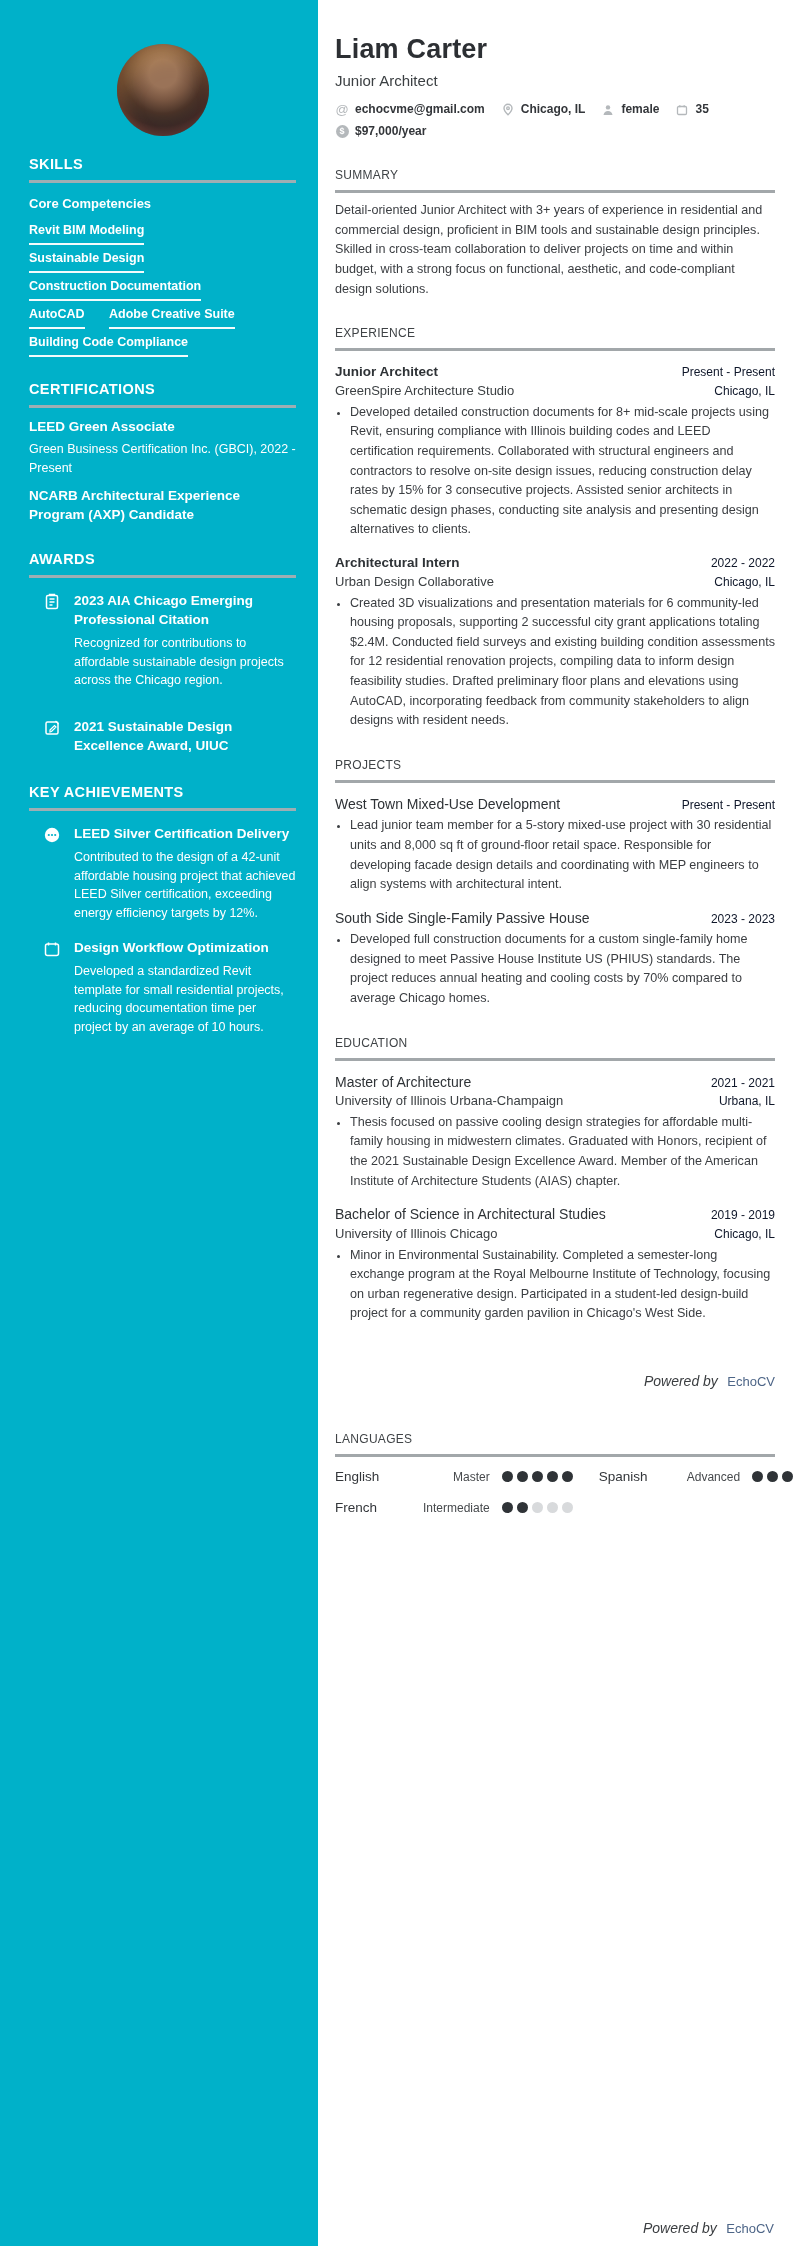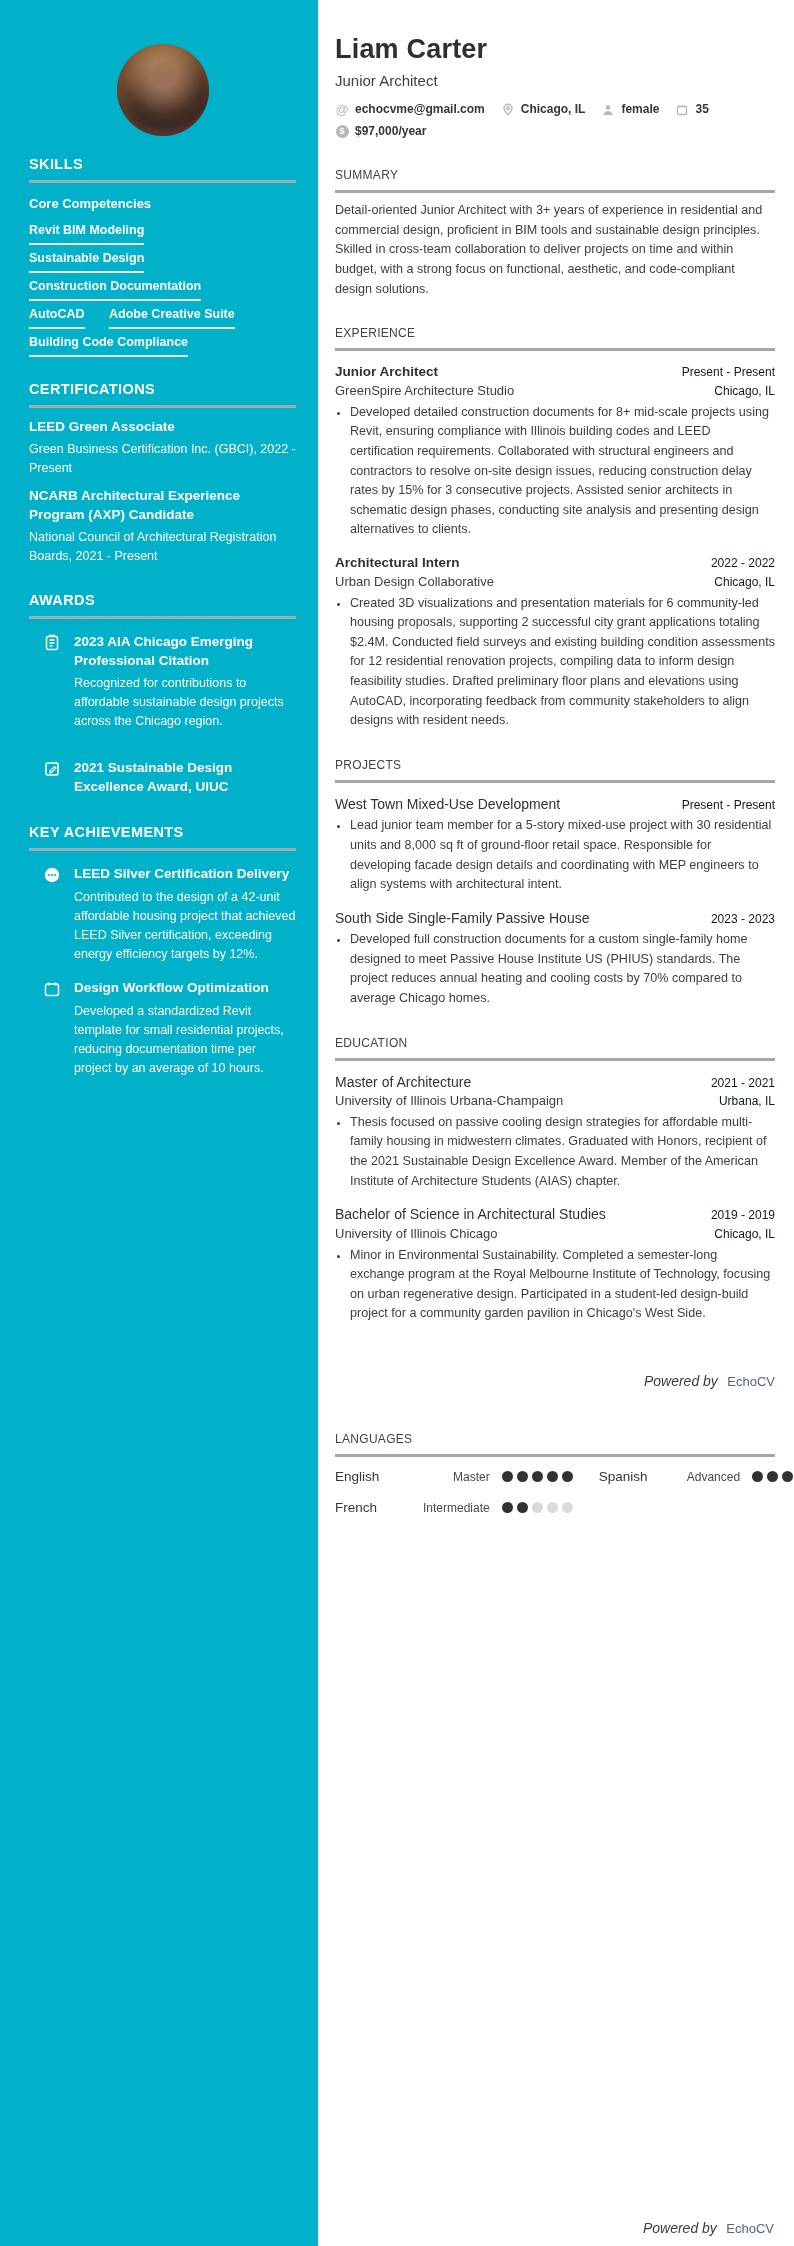--- a/index.html
+++ b/index.html
@@ -87,21 +87,20 @@
       <span class="tag">AutoCAD</span>
       <span class="tag">Adobe Creative Suite</span>
       <span class="tag">Building Code Compliance</span>
     </div>
 
     <div class="s-head" style="margin-top:24px;">CERTIFICATIONS</div>
     <div class="s-rule"></div>
     <div class="cert-title">LEED Green Associate</div>
     <div class="cert-sub">Green Business Certification Inc. (GBCI), 2022 - Present</div>
     <div class="cert-title">NCARB Architectural Experience Program (AXP) Candidate</div>
-    <div class="cert-sub">National Council of Architectural Registration Boards, 2021 - Present</div>
 
     <div class="s-head" style="margin-top:26px;">AWARDS</div>
     <div class="s-rule"></div>
 
     <div class="s-item">
       <span class="ic">
         <svg class="icon" width="18" height="18" viewBox="0 0 18 18" fill="none" stroke="#fff" stroke-width="1.5">
           <rect x="3.5" y="2.5" width="11" height="13" rx="1.5"></rect>
           <path d="M6.5 6h5M6.5 9h5M6.5 12h3"></path>
           <path d="M6.5 2.5v-1h5v1" stroke-width="1.3"></path>

